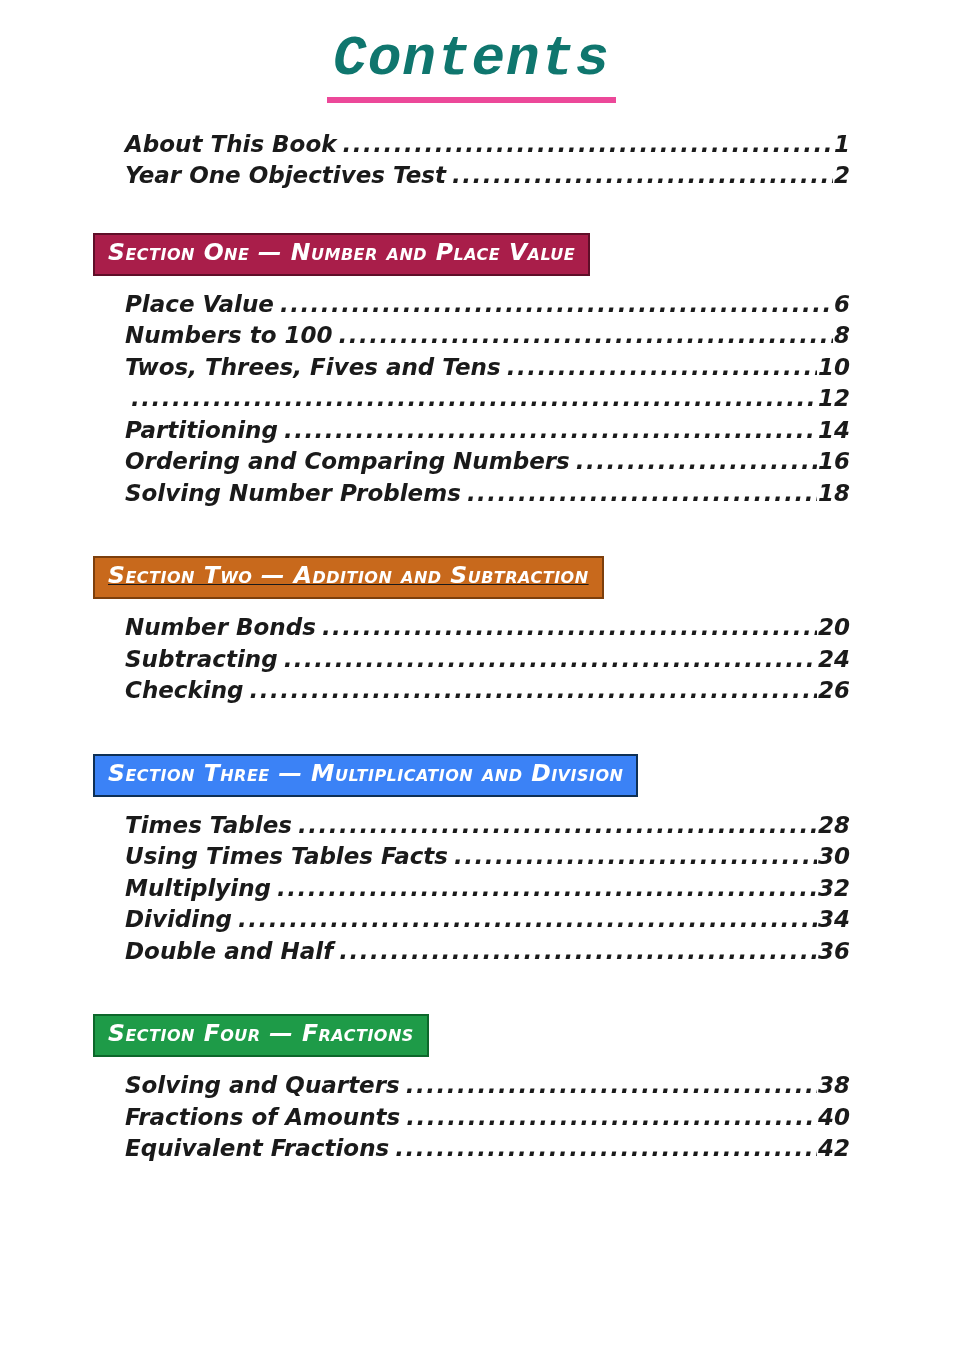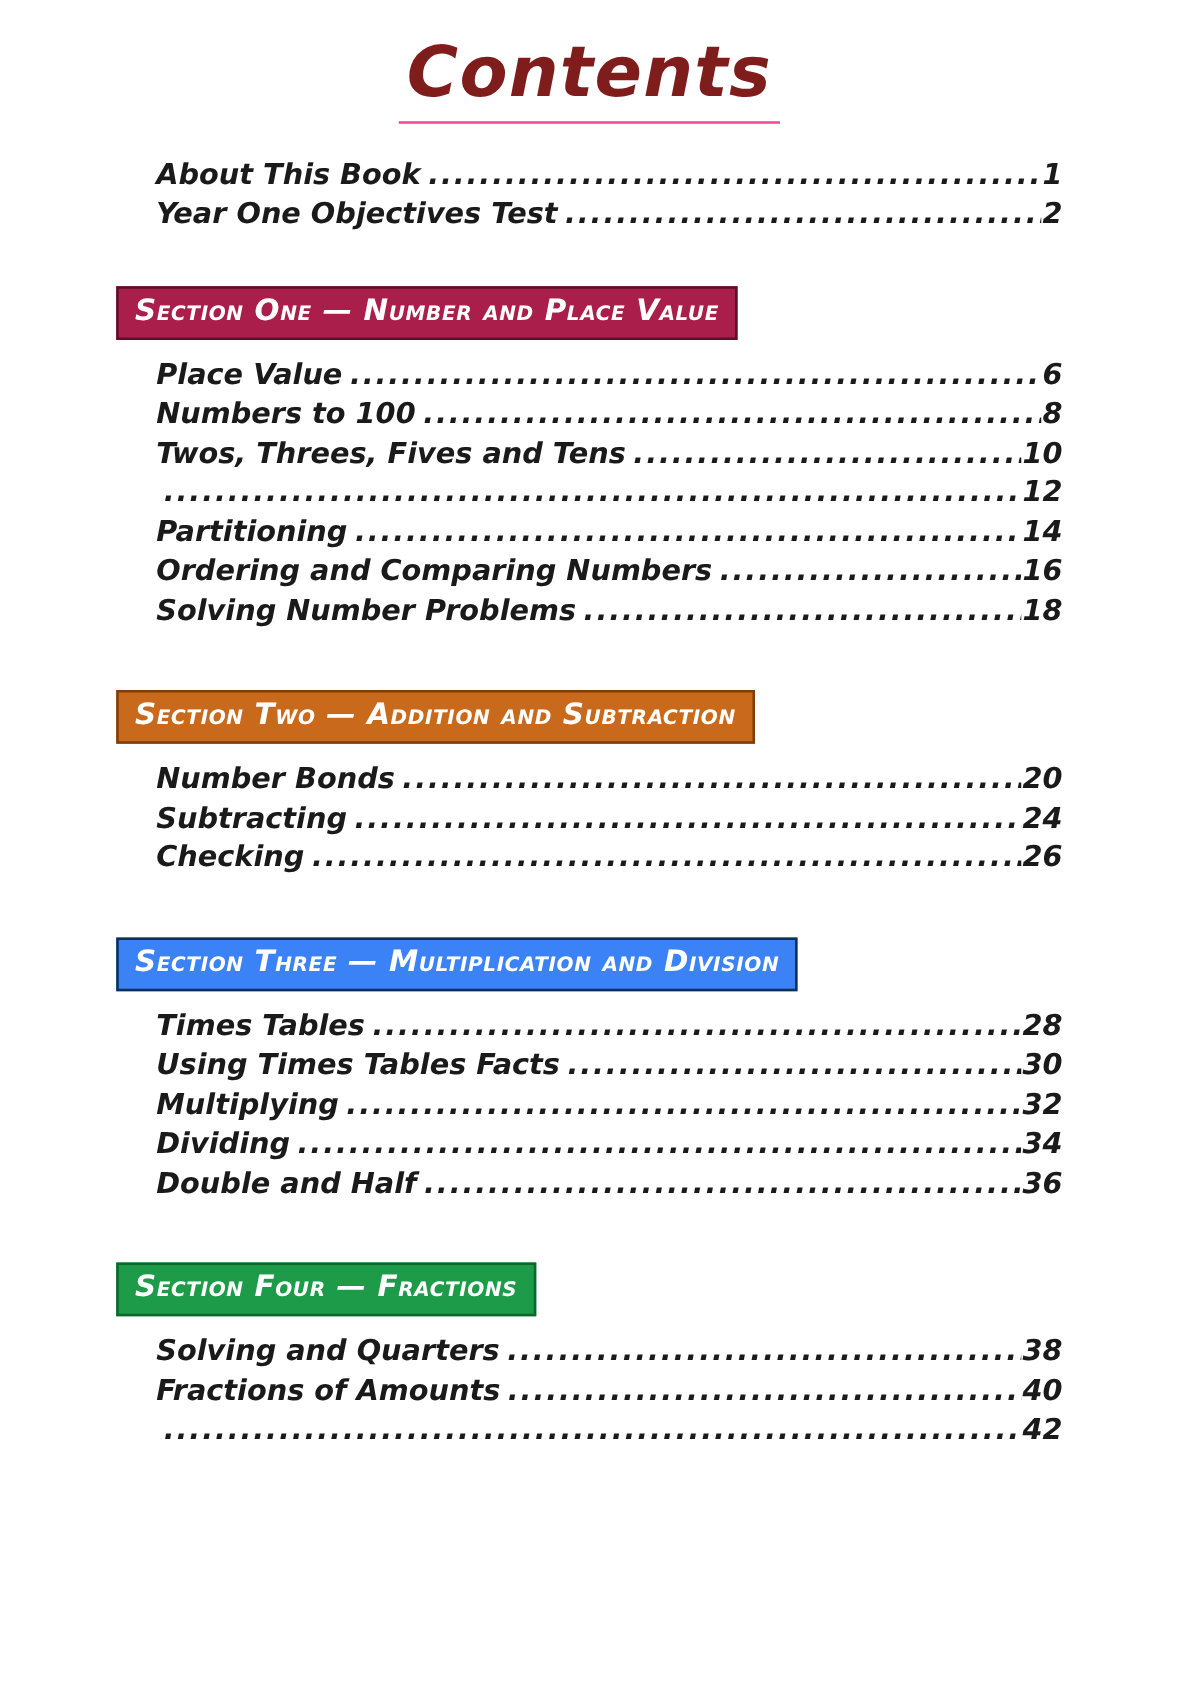--- a/index.html
+++ b/index.html
@@ -21,24 +21,25 @@
     padding: 30px 111px 0 93px;
   }
   .title {
     display: block;
     width: fit-content;
     margin: 0 auto 26px auto;
     font-size: 56px;
     font-weight: bold;
     font-style: italic;
     letter-spacing: 1px;
-    color: #7f1d1d;
-    border-bottom: 2px solid #ec4899;
+    color: #0f766e;
+    border-bottom: 6px solid #ec4899;
     padding: 0 6px 8px 6px;
     line-height: 1.05;
+    font-family: Liberation Mono, monospace;
   }
   .toc {
     width: 100%;
   }
   .entries, .intro {
     padding-left: 32px;
   }
   .intro {
     margin-top: 18px;
   }
@@ -159,21 +160,21 @@
 
   <div class="entry">
     <span class="entry-label">Solving Number Problems</span>
     <span class="leader"></span>
     <span class="entry-page">18</span>
   </div>
 </div>
   </section>
 
   <section class="section">
-    <div class="banner" style="background-color: rgb(200, 105, 28); border-color: rgb(125, 63, 12);">
+    <div class="banner" style="background-color: rgb(200, 105, 28); border-color: rgb(125, 63, 12); text-decoration: underline;">
       <span class="banner-text">Section Two — Addition and Subtraction</span>
     </div>
     <div class="entries">
   <div class="entry">
     <span class="entry-label">Number Bonds</span>
     <span class="leader"></span>
     <span class="entry-page">20</span>
   </div>
 
 
@@ -239,20 +240,21 @@
     <span class="entry-page">38</span>
   </div>
 
   <div class="entry">
     <span class="entry-label">Fractions of Amounts</span>
     <span class="leader"></span>
     <span class="entry-page">40</span>
   </div>
 
   <div class="entry">
+    <span class="entry-label">Equivalent Fractions</span>
     <span class="leader"></span>
     <span class="entry-page">42</span>
   </div>
 </div>
   </section>
 </div>
   </div>
 </div>
 
 </body></html>

